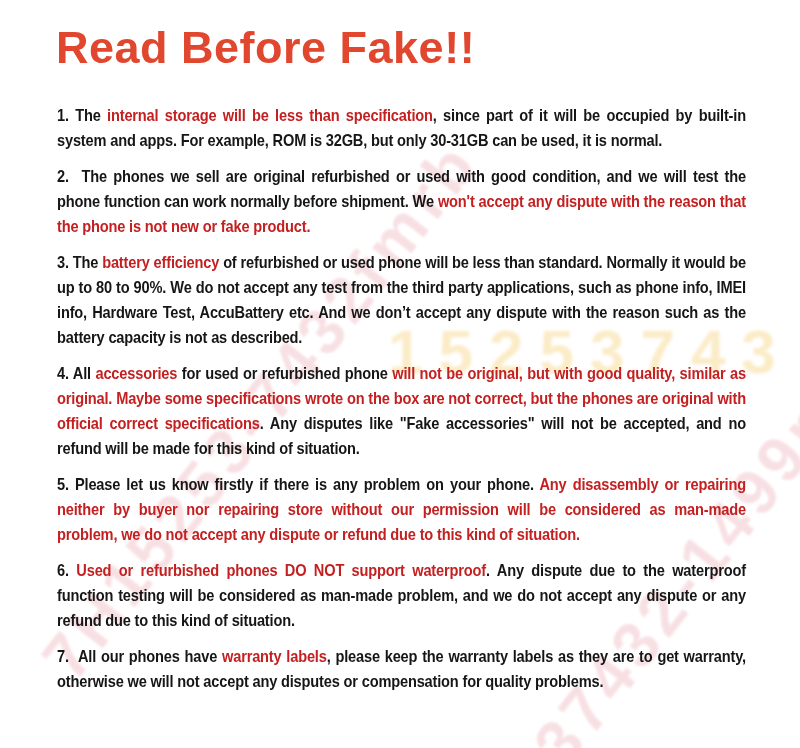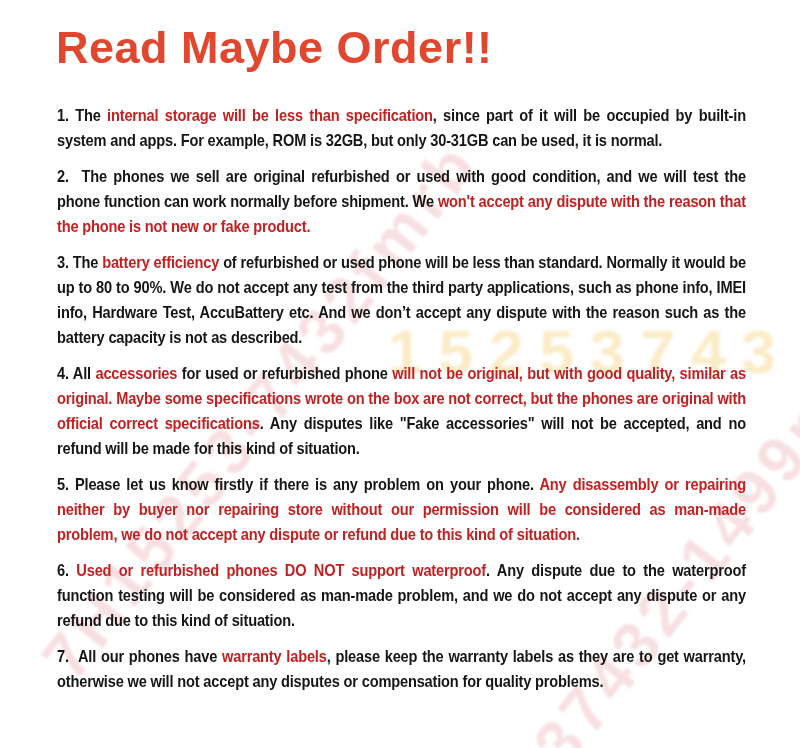--- a/index.html
+++ b/index.html
@@ -63,21 +63,21 @@
   }
 </style>
 </head>
 <body>
 
 <div class="page">
   <div class="watermark wm-yellow" id="wm-yellow" style="color: rgb(242, 187, 58);">15253743</div>
   <div class="watermark wm-pink wm1" id="wm-left" style="color: rgb(232, 154, 164);">7H15253-7432fmrb</div>
   <div class="watermark wm-pink wm2" id="wm-right" style="color: rgb(232, 154, 164);">2537432-1499nrb</div>
 
-  <h1 class="title" id="title" style="color: rgb(224, 71, 46);">Read Maybe Order!!</h1>
+  <h1 class="title" id="title" style="color: rgb(224, 71, 46);">Read Before Fake!!</h1>
 
   <div class="paragraphs" id="paras">
       <p><span style="color: rgb(22, 22, 22);">1. The </span><span style="color: rgb(196, 32, 33);">internal storage will be less than specification</span><span style="color: rgb(22, 22, 22);">, since part of it will be occupied by built-in system and apps. For example, ROM is 32GB, but only 30-31GB can be used, it is normal.</span></p>
       <p><span style="color: rgb(22, 22, 22);">2.&nbsp; The phones we sell are original refurbished or used with good condition, and we will test the phone function can work normally before shipment. We </span><span style="color: rgb(196, 32, 33);">won't accept any dispute with the reason that the phone is not new or fake product.</span></p>
       <p><span style="color: rgb(22, 22, 22);">3. The </span><span style="color: rgb(196, 32, 33);">battery efficiency</span><span style="color: rgb(22, 22, 22);"> of refurbished or used phone will be less than standard. Normally it would be up to 80 to 90%. We do not accept any test from the third party applications, such as phone info, IMEI info, Hardware Test, AccuBattery etc. And we don’t accept any dispute with the reason such as the battery capacity is not as described.</span></p>
       <p><span style="color: rgb(22, 22, 22);">4. All </span><span style="color: rgb(196, 32, 33);">accessories</span><span style="color: rgb(22, 22, 22);"> for used or refurbished phone </span><span style="color: rgb(196, 32, 33);">will not be original, but with good quality, similar as original. Maybe some specifications wrote on the box are not correct, but the phones are original with official correct specifications</span><span style="color: rgb(22, 22, 22);">. Any disputes like "Fake accessories" will not be accepted, and no refund will be made for this kind of situation.</span></p>
       <p><span style="color: rgb(22, 22, 22);">5. Please let us know firstly if there is any problem on your phone. </span><span style="color: rgb(196, 32, 33);">Any disassembly or repairing neither by buyer nor repairing store without our permission will be considered as man-made problem, we do not accept any dispute or refund due to this kind of situation.</span></p>
       <p><span style="color: rgb(22, 22, 22);">6. </span><span style="color: rgb(196, 32, 33);">Used or refurbished phones DO NOT support waterproof</span><span style="color: rgb(22, 22, 22);">. Any dispute due to the waterproof function testing will be considered as man-made problem, and we&nbsp;do not accept any dispute or any refund due to this kind of situation.</span></p>
       <p><span style="color: rgb(22, 22, 22);">7.&nbsp; All our phones have </span><span style="color: rgb(196, 32, 33);">warranty labels</span><span style="color: rgb(22, 22, 22);">, please keep the warranty labels as they are to get warranty, otherwise we will not accept any disputes or compensation for quality problems.</span></p>
     </div>

